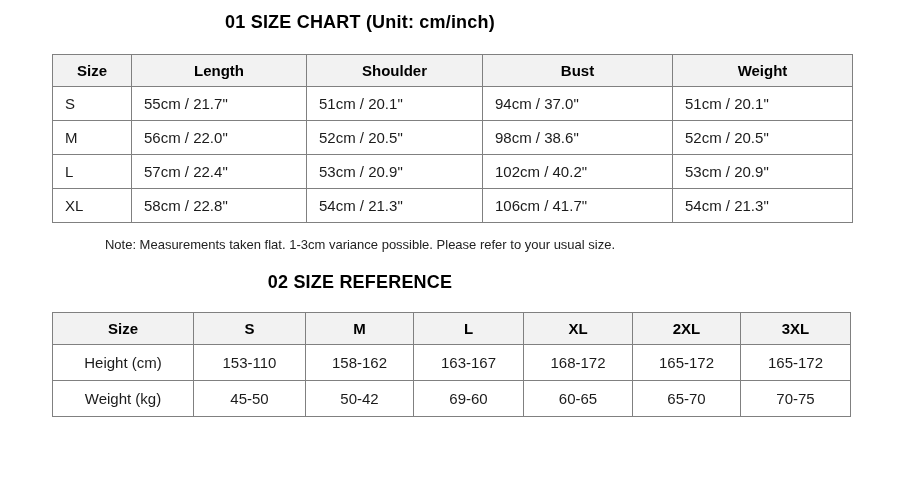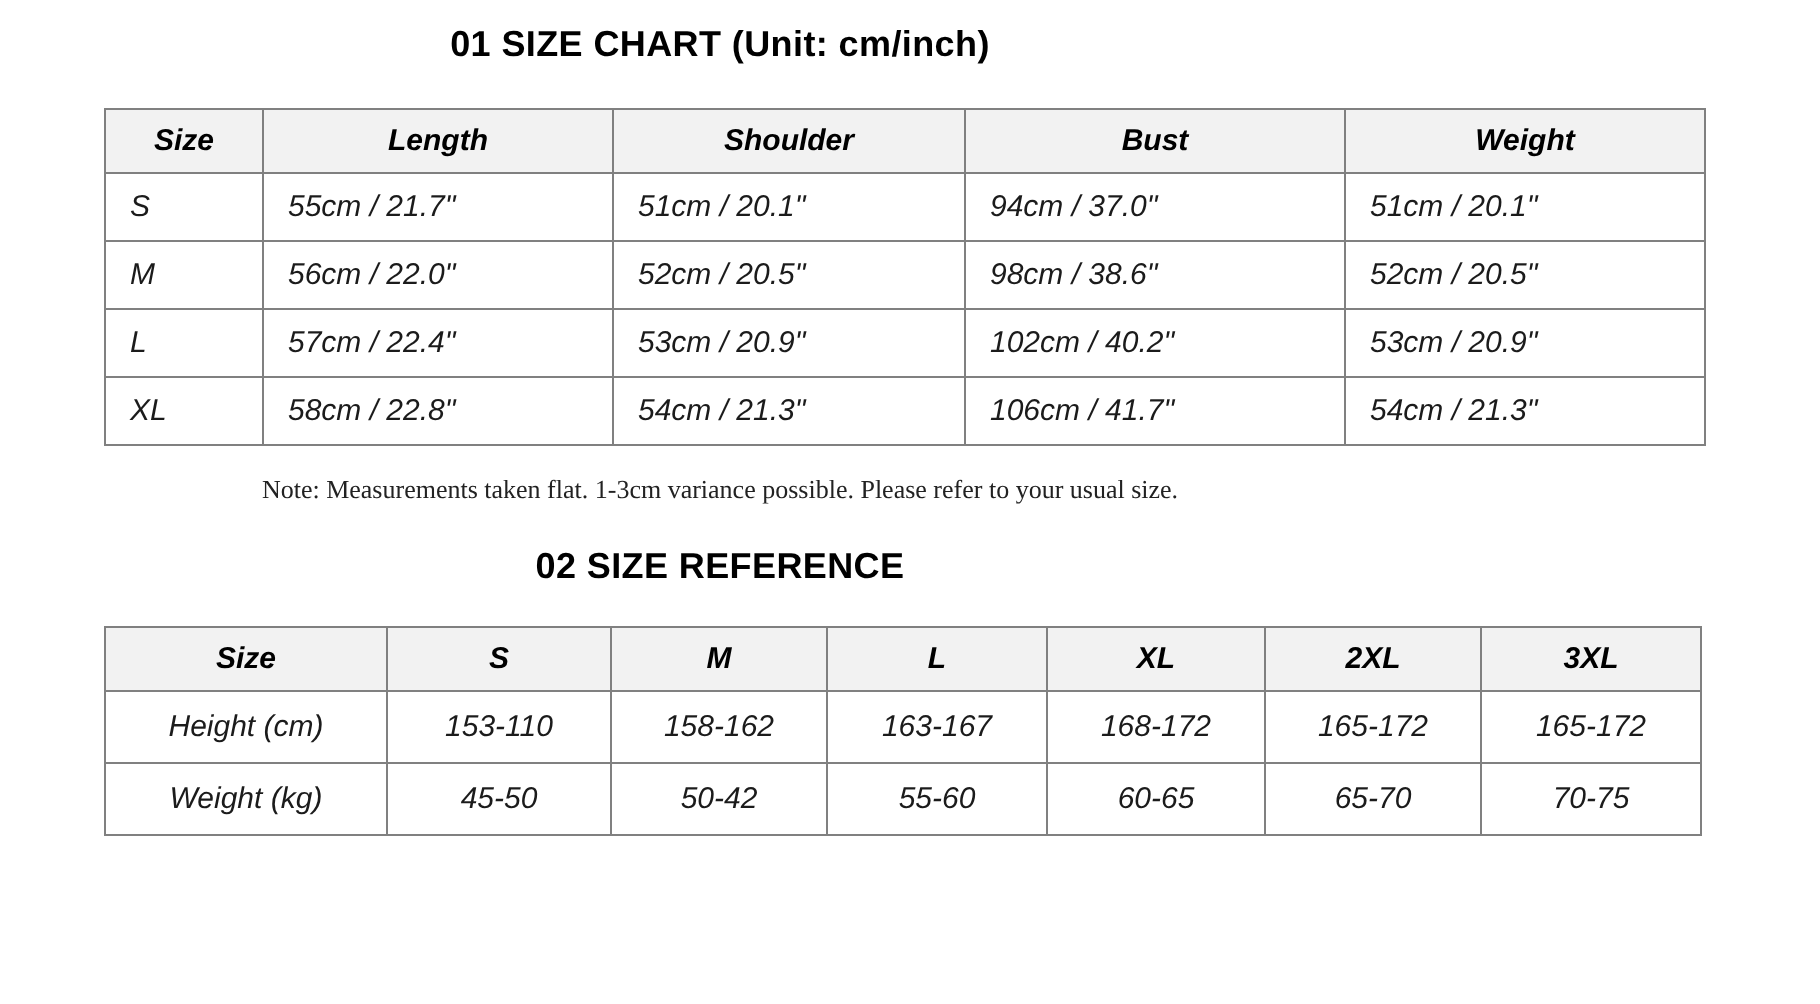--- a/index.html
+++ b/index.html
@@ -27,21 +27,20 @@
     table-layout: fixed;
     margin-left: 52px;
     font-size: 15px;
     color: #1b1b1b;
     background: #ffffff;
   }
   table.tbl th, table.tbl td {
     border: 1px solid #808080;
     overflow: hidden;
     white-space: nowrap;
-    font-style: italic;
   }
   table.tbl th {
     background: #f2f2f2;
     font-weight: bold;
     text-align: center;
     color: #000000;
     padding: 7px 8px;
   }
   table.tbl td {
     text-align: left;
@@ -49,21 +48,20 @@
   }
   #size-chart-table { margin-top: 21px; width: 800px; }
   #size-reference-table { margin-top: 19px; width: 798px; }
   #size-reference-table td { padding: 9px 12px; text-align: center; }
   .note {
     margin: 0;
     padding-top: 14px;
     text-align: center;
     font-size: 13px;
     color: #222222;
-    font-family: Liberation Serif, serif;
   }
 </style>
 </head>
 <body>
 
 <div class="page">
 
   <h2 class="section-title">01 SIZE CHART (Unit: cm/inch)</h2>
 
   <table class="tbl" id="size-chart-table">
@@ -147,21 +145,21 @@
           <td>158-162</td>
           <td>163-167</td>
           <td>168-172</td>
           <td>165-172</td>
           <td>165-172</td>
         </tr>
         <tr>
           <td>Weight (kg)</td>
           <td>45-50</td>
           <td>50-42</td>
-          <td>55-60</td>
+          <td>69-60</td>
           <td>60-65</td>
           <td>65-70</td>
           <td>70-75</td>
         </tr>
       </tbody>
     </table>
 
 </div>
 
 </body></html>

